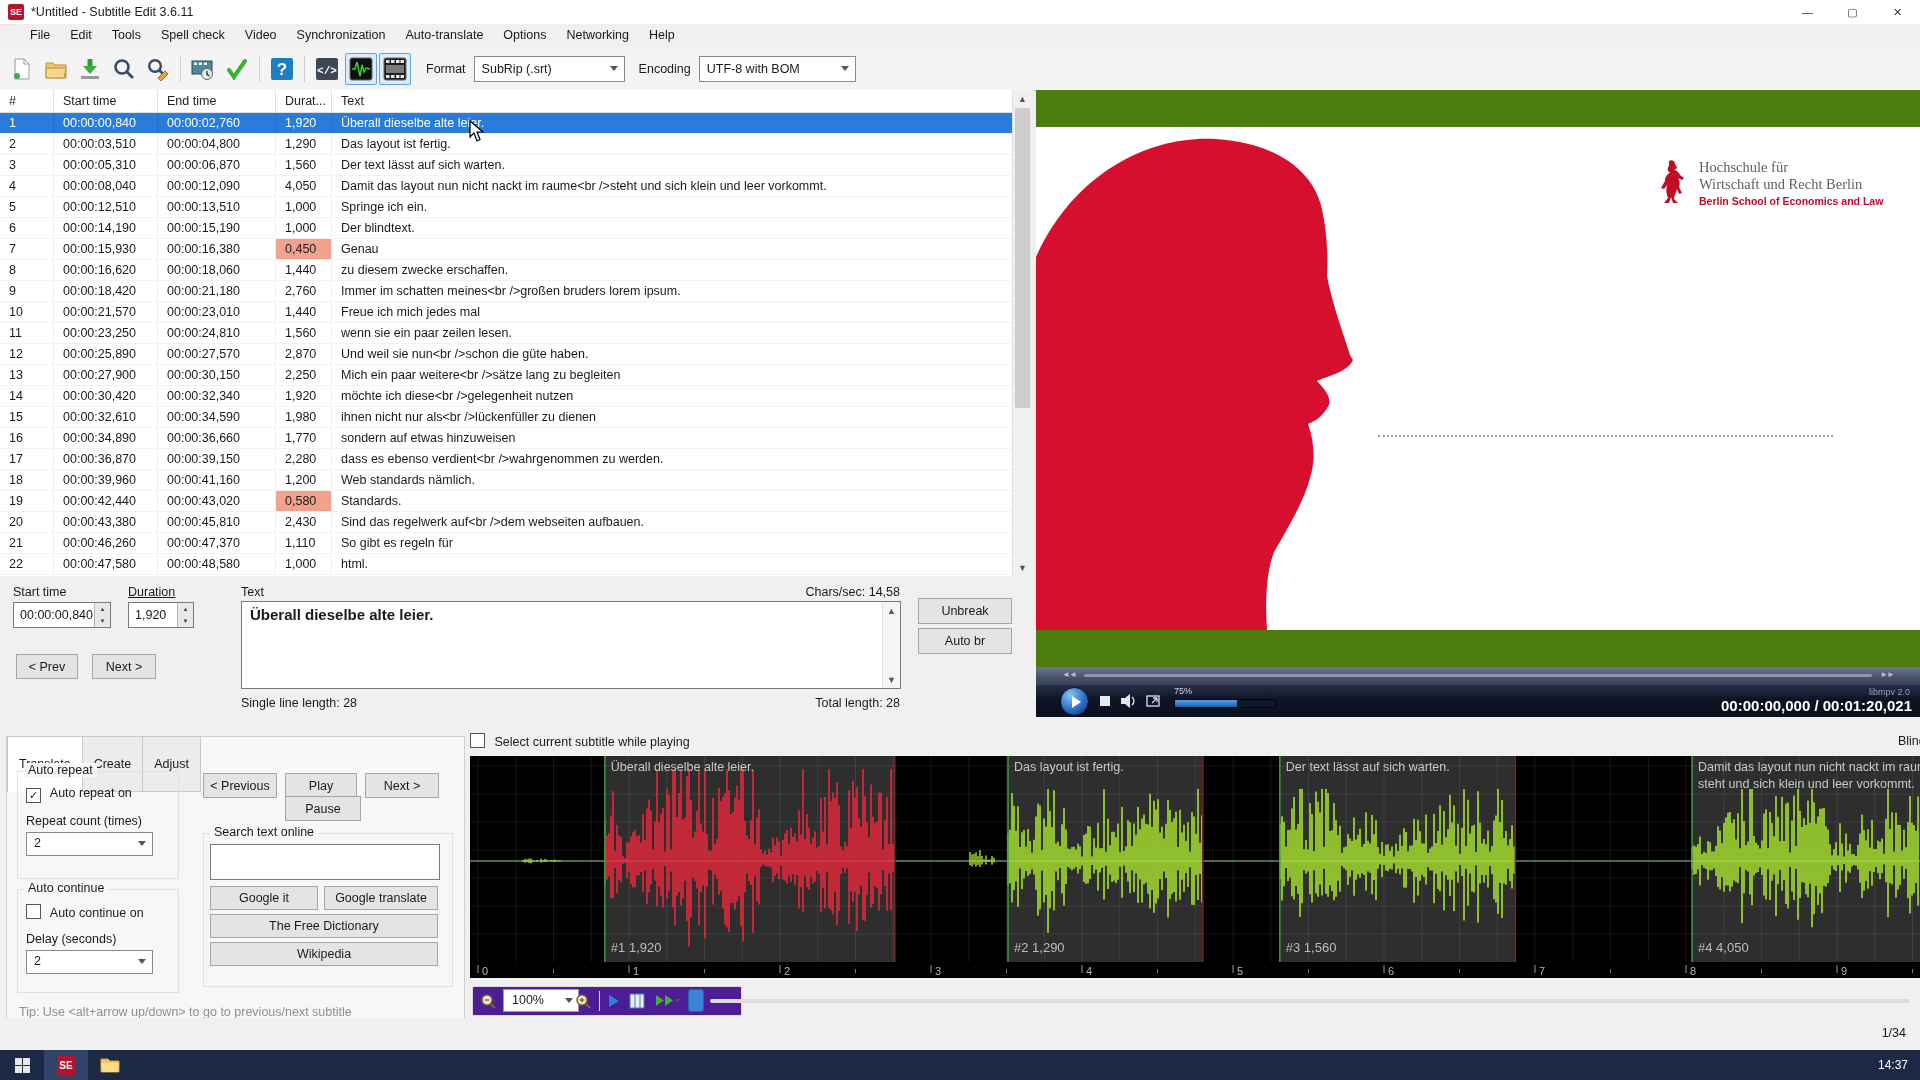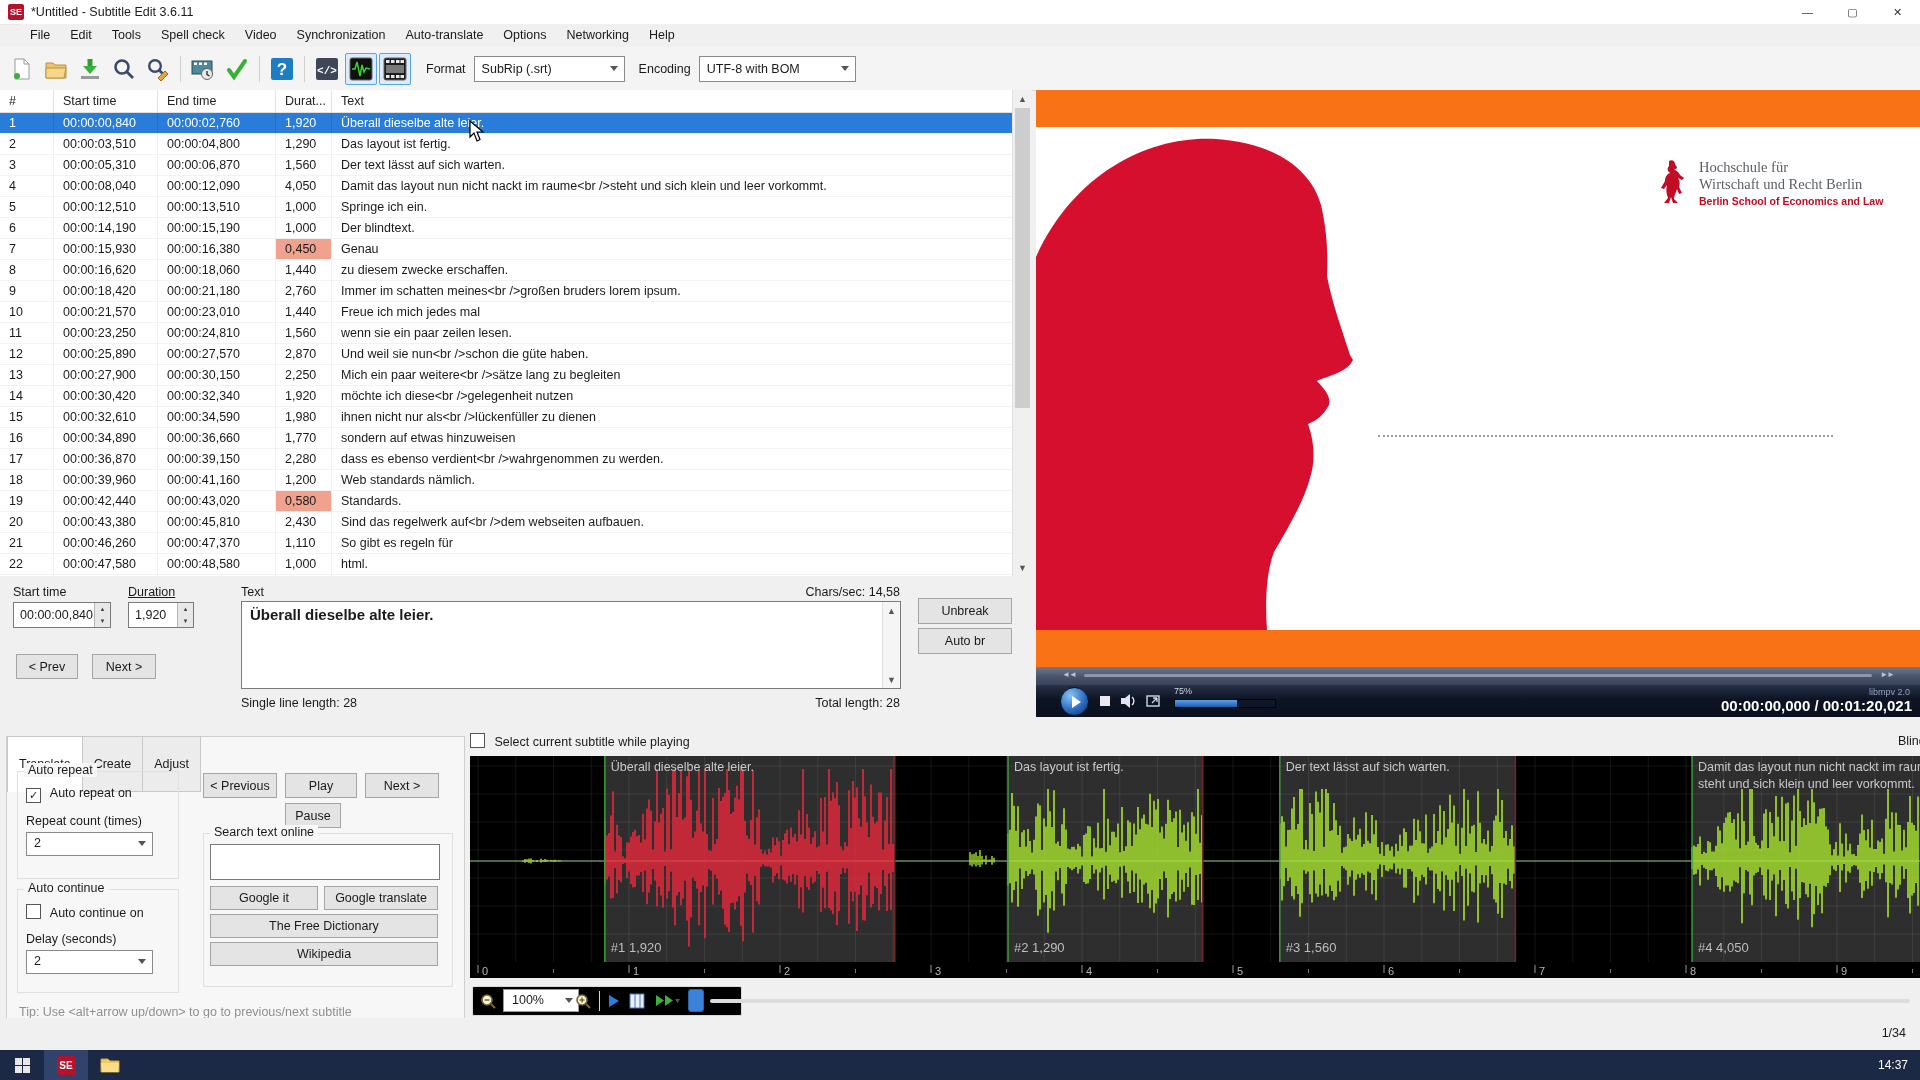--- a/index.html
+++ b/index.html
@@ -38,21 +38,21 @@
   .lbl{position:absolute;color:#1a1a1a;}
   .spin{position:absolute;height:24px;background:#fff;border:1px solid #7a7a7a;display:flex;align-items:center;}
   .spin .val{padding-left:6px;flex:1;}
   .spin .updn{width:15px;height:100%;border-left:1px solid #b5b5b5;display:flex;flex-direction:column;}
   .spin .updn div{flex:1;display:flex;align-items:center;justify-content:center;font-size:6px;color:#444;background:#e8e8e8;}
   .btn{position:absolute;background:#e4e4e4;border:1px solid #a5a5a5;display:flex;align-items:center;justify-content:center;box-sizing:border-box;text-align:center;}
   .txtarea{position:absolute;background:#fff;border:1px solid #7a7a7a;box-sizing:border-box;}
   .txtarea .content{position:absolute;left:8px;top:4px;font-weight:bold;font-size:15px;}
   .ta-scroll{position:absolute;right:0;top:0;width:17px;height:100%;border-left:1px solid #e0e0e0;background:#f5f5f5;}
   
-  .videobox{left:1036px;top:90px;width:884px;height:627px;background:#f97316;}
+  .videobox{left:1036px;top:90px;width:884px;height:627px;background:#4d7c0f;}
   .video-white{position:absolute;left:0;top:37px;width:884px;height:503px;background:#fff;overflow:hidden;}
   .dotline{position:absolute;left:342px;top:308px;width:455px;border-top:2px dotted #9a9a9a;}
   .logo{position:absolute;left:618px;top:32px;display:flex;}
   .logo-texts{margin-left:9px;}
   .logo-l1{font-family:"Liberation Serif",serif;font-size:14.5px;color:#5a5f66;line-height:17px;}
   .logo-l3{font-size:10.5px;font-weight:bold;color:#c00d25;margin-top:2px;}
   .seekrow{position:absolute;left:0;top:577px;width:884px;height:18px;background:linear-gradient(#6e788e,#49536a 55%,#39425a);}
   .seektrack{position:absolute;left:48px;right:48px;top:7px;height:3px;background:#8d96aa;border-radius:2px;}
   .seekarr{position:absolute;top:3px;font-size:8px;color:#b9c1d4;letter-spacing:-1px;}
   .ctrlrow{position:absolute;left:0;top:595px;width:884px;height:32px;background:linear-gradient(#273047,#0d1424 45%,#0a101d);}
@@ -75,21 +75,21 @@
   .tab.active{background:#fff;height:23px;border-bottom:none;}
   .fieldset{position:absolute;border:1px solid #e0e0e0;background:transparent;}
   .fieldset .legend{position:absolute;top:-9px;left:6px;background:#f7f7f7;padding:0 4px;}
   .selectbox{position:absolute;height:22px;background:#fff;border:1px solid #8a8a8a;padding-left:7px;line-height:21px;}
   .selectbox .caret{position:absolute;right:6px;top:8px;width:0;height:0;border-left:4px solid transparent;border-right:4px solid transparent;border-top:5px solid #555;}
   .tip{position:absolute;left:12px;top:268px;color:#8f8f8f;}
   .input{position:absolute;background:#fff;border:1px solid #7a7a7a;}
   
   .wfwrap{left:470px;top:756px;width:1450px;height:222px;background:#000;}
   .wfctrl{left:470px;top:984px;width:1450px;height:34px;}
-  .wf-toolbox{position:absolute;left:2px;top:2px;width:268px;height:28px;background:#000000;border:1px solid #dadada;border-radius:2px;}
+  .wf-toolbox{position:absolute;left:2px;top:2px;width:268px;height:28px;background:#4c1d95;border:1px solid #dadada;border-radius:2px;}
   .zoomcombo{position:absolute;left:30px;top:2px;width:66px;height:21px;background:#fff;border:1px solid #9a9a9a;padding-left:8px;line-height:21px;}
   .zoomcombo .caret{position:absolute;right:5px;top:8px;width:0;height:0;border-left:4px solid transparent;border-right:4px solid transparent;border-top:5px solid #555;}
   .hgroove{position:absolute;left:240px;right:10px;top:15px;height:4px;background:#dcdcdc;border-radius:2px;}
   .hthumb{position:absolute;left:218px;top:5px;width:16px;height:23px;background:#3b82d8;border-radius:3px;border:1px solid #2a62a8;box-sizing:border-box;}
   .statusrow{left:0;top:1018px;width:1920px;height:32px;background:#f0f0f0;}
   .statuspos{position:absolute;right:14px;top:8px;}
   
   .taskbar{left:0;top:1050px;width:1920px;height:30px;background:#1c2944;display:flex;align-items:center;}
   .tb-app{width:44px;height:30px;display:flex;align-items:center;justify-content:center;}
   .tb-app.active{background:#31436b;}
@@ -511,21 +511,21 @@
       </div>
       <div style="position:absolute;left:8px;top:42px;">Delay (seconds)</div>
       <div class="selectbox" style="left:8px;top:60px;width:118px;">
         <span>2</span><span class="caret"></span>
       </div>
     </div>
 
     <div class="btn" style="left:196px;top:36px;width:74px;height:25px;">&lt; Previous</div>
     <div class="btn" style="left:278px;top:36px;width:72px;height:25px;">Play</div>
     <div class="btn" style="left:358px;top:36px;width:74px;height:25px;">Next &gt;</div>
-    <div class="btn" style="left:278px;top:66px;width:56px;height:25px;">Pause</div>
+    <div class="btn" style="left:278px;top:59px;width:76px;height:25px;">Pause</div>
 
     <div class="fieldset" style="left:196px;top:96px;width:248px;height:152px;">
       <span class="legend">Search text online</span>
       <div class="input" style="left:6px;top:10px;width:228px;height:34px;"></div>
       <div class="btn" style="left:6px;top:52px;width:108px;height:24px;">Google it</div>
       <div class="btn" style="left:120px;top:52px;width:114px;height:24px;">Google translate</div>
       <div class="btn" style="left:6px;top:80px;width:228px;height:24px;">The Free Dictionary</div>
       <div class="btn" style="left:6px;top:108px;width:228px;height:24px;">Wikipedia</div>
     </div>
 

